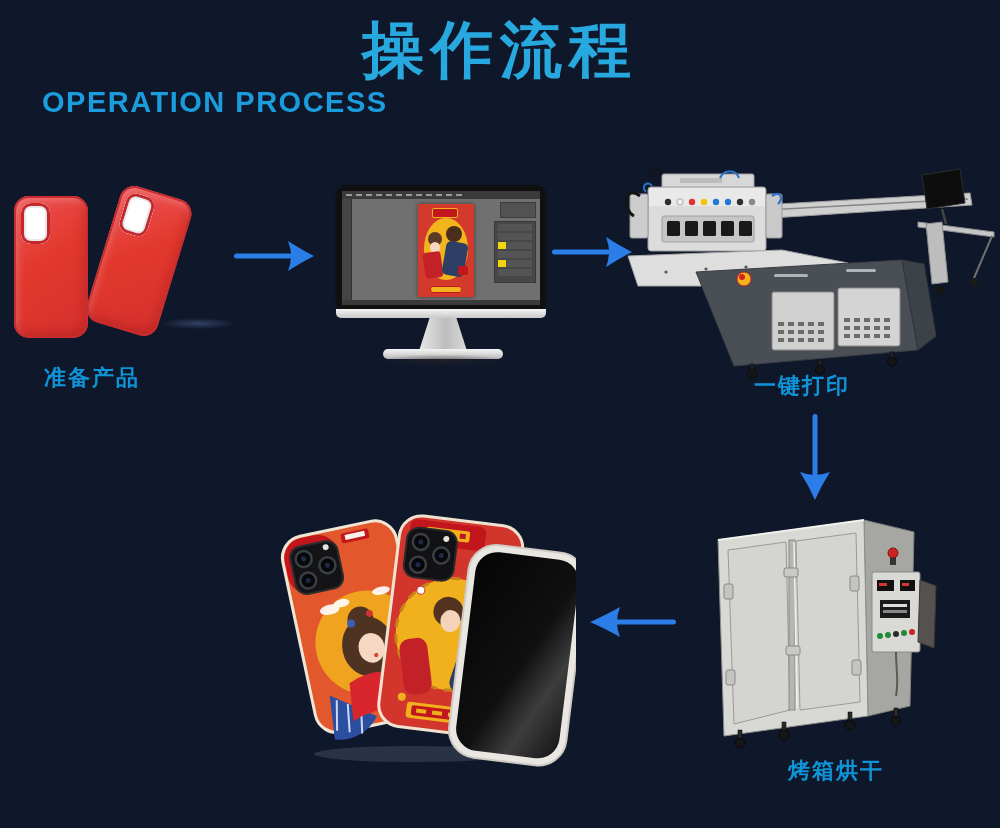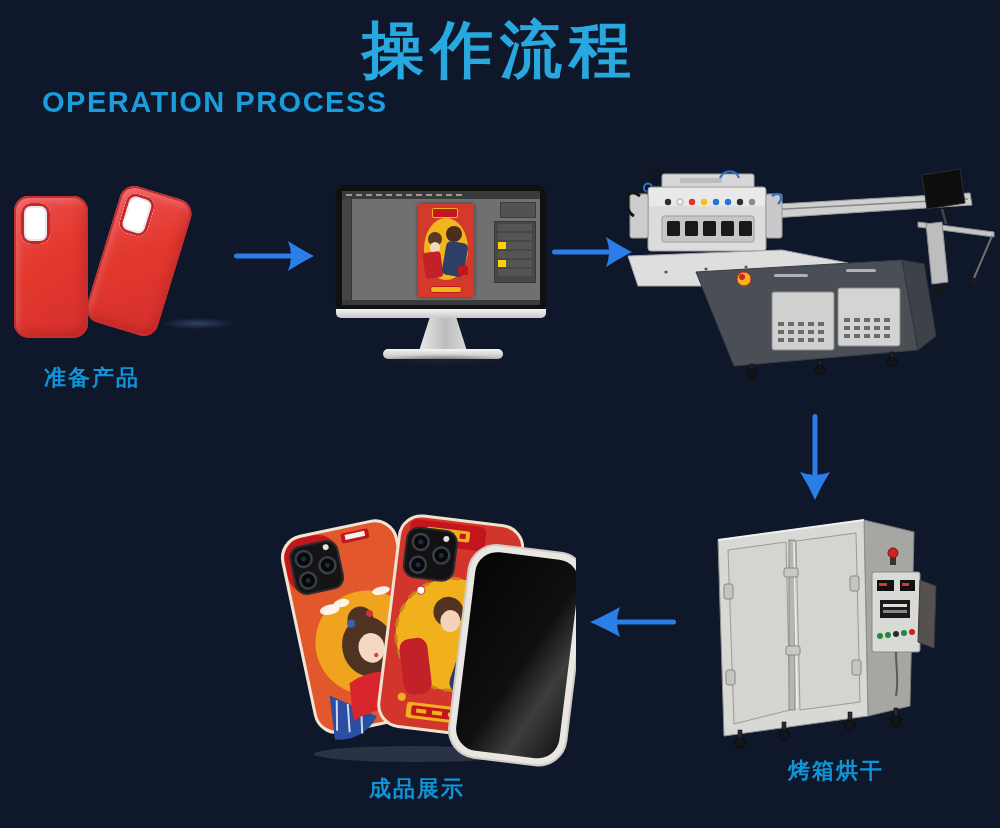--- a/index.html
+++ b/index.html
@@ -190,20 +190,21 @@
         <circle cx="130" cy="208" r="4.5"></circle>
       <rect x="196" y="194" width="4" height="8" fill="#222"></rect>
         <circle cx="198" cy="204" r="4.5"></circle>
       <rect x="268" y="186" width="4" height="8" fill="#222"></rect>
         <circle cx="270" cy="196" r="4.5"></circle>
     </g>
 
     <polygon points="304,58 320,56 326,116 310,118" fill="#bdbdbd" stroke="#8d8d8d"></polygon>
     <circle cx="318" cy="124" r="4.5" fill="#151515"></circle>
   </svg>
+  <div class="caption cap-print">一键打印</div>
 
   <svg class="arrow" style="left:797px;top:414px" width="36" height="86" viewBox="0 0 36 86">
     <rect x="15.5" y="0" width="5" height="62" rx="2.5"></rect>
     <path d="M3,58 Q12,72 18,86 Q24,72 33,58 Q18,64 3,58 Z"></path>
   </svg>
 
   <svg class="art" style="left:698px;top:498px" width="240" height="258" viewBox="0 0 240 258">
 
     <polygon points="166,22 216,34 212,208 170,218" fill="#a6a6a2" stroke="#7e7e7a"></polygon>
 
@@ -351,15 +352,14 @@
         <circle cx="168" cy="65" r="2.5" fill="#1b2b4a"></circle>
         <circle cx="171" cy="48" r="3" fill="#e8e3d8"></circle>
       </g>
     </g>
 
     <g transform="rotate(7 252 150)">
       <rect x="196" y="56" width="118" height="214" rx="28" fill="#eae7e2" stroke="#cfcbc4" stroke-width="2"></rect>
       <rect x="203" y="63" width="104" height="200" rx="22" fill="url(#sg)"></rect>
     </g>
   </svg>
-  <div class="caption cap-finished">成品展示</div>
 
 </div>
 
 </body></html>

